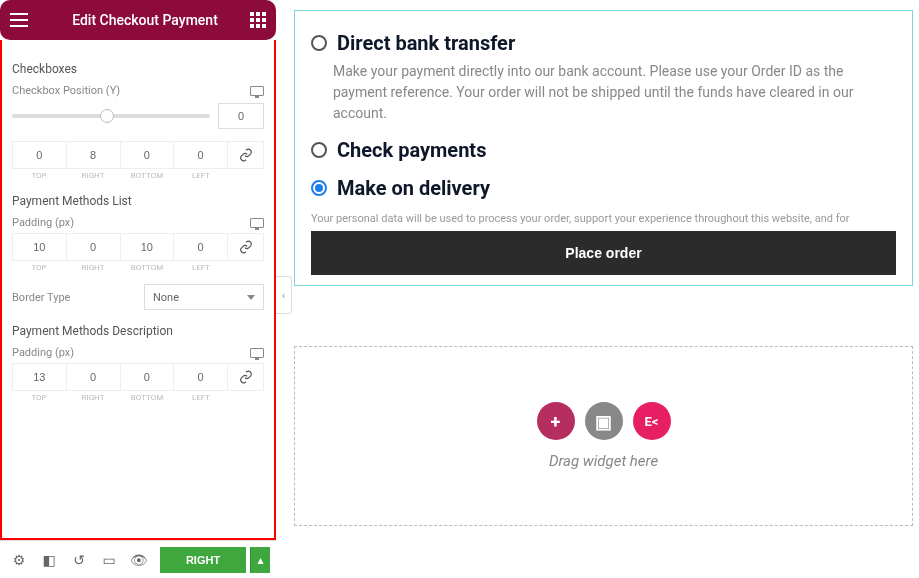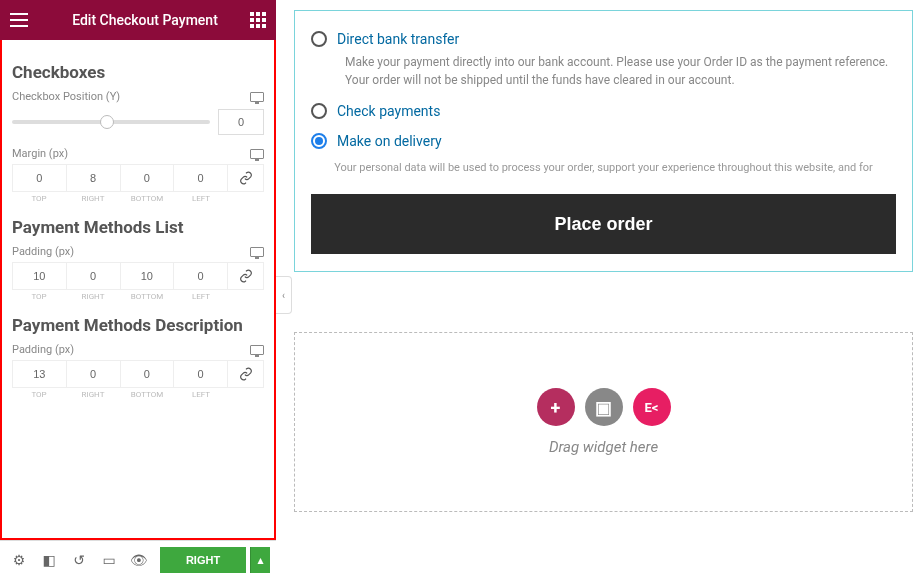--- a/index.html
+++ b/index.html
@@ -1,27 +1,27 @@
 <!DOCTYPE html>
 <html><head>
 <meta charset="utf-8">
 <style>
 * { box-sizing: border-box; margin: 0; padding: 0; }
 body { font-family: -apple-system, BlinkMacSystemFont, "Segoe UI", Roboto, sans-serif; font-size: 12px; color: #333; background: #fff; width: 919px; height: 578px; overflow: hidden; position: relative; }
 .sidebar { position: absolute; left: 0; top: 0; width: 276px; height: 100%; background: #fff; display: flex; flex-direction: column; }
-.sidebar-header { background: #8c0b3a; color: #fff; height: 40px; display: flex; align-items: center; padding: 0 10px; font-size: 14px; font-weight: 500; }
+.sidebar-header { background: #8c0b3a; color: #fff; height: 40px; display: flex; align-items: center; padding: 0 10px; font-size: 14px; font-weight: 500; border-radius: 10px; }
 .hamburger { width: 18px; height: 14px; display: flex; flex-direction: column; justify-content: space-between; margin-right: 12px; cursor: pointer; }
 .hamburger span { height: 2px; background: #fff; }
 .sidebar-header-title { flex: 1; text-align: center; }
 .apps-icon { width: 16px; height: 16px; display: grid; grid-template-columns: repeat(3,1fr); grid-template-rows: repeat(3,1fr); gap: 2px; cursor: pointer; }
 .apps-icon span { background: #fff; }
 .panel-body { flex: 1; overflow-y: auto; border: 2px solid #f00; border-top: none; padding: 8px 10px; background: #fff; }
 .section-header { display: flex; align-items: center; font-weight: 600; font-size: 12px; color: #555; padding: 6px 0; cursor: pointer; }
 .caret-down { width: 0; height: 0; border-left: 4px solid transparent; border-right: 4px solid transparent; border-top: 5px solid #555; margin-right: 8px; }
-.group-title { font-size: 17px; font-weight: 700; color: #555; margin: 14px 0 8px; }
+.group-title { font-size: 12px; font-weight: 400; color: #555; margin: 14px 0 8px; }
 .control-row { display: flex; align-items: center; margin: 8px 0 4px; }
 .control-label { font-size: 11px; color: #888; flex: 1; }
 .responsive-icon { width: 14px; height: 10px; border: 1px solid #888; border-radius: 1px; margin-left: 6px; position: relative; }
 .responsive-icon::after { content: ""; position: absolute; bottom: -3px; left: 50%; transform: translateX(-50%); width: 4px; height: 2px; background: #888; }
 .slider-row { display: flex; align-items: center; gap: 8px; margin: 6px 0 12px; }
 .slider-track { flex: 1; height: 4px; background: #ddd; border-radius: 2px; position: relative; cursor: pointer; }
 .slider-thumb { position: absolute; top: 50%; left: 48%; transform: translate(-50%,-50%); width: 14px; height: 14px; background: #fff; border: 1px solid #bbb; border-radius: 50%; }
 .slider-input { width: 46px; height: 26px; border: 1px solid #ddd; text-align: center; font-size: 11px; color: #666; }
 .dim-row { display: flex; margin: 4px 0 2px; }
 .dim-cell { flex: 1; border: 1px solid #eee; }
@@ -39,24 +39,24 @@
 .footer-icon { width: 26px; height: 26px; display: flex; align-items: center; justify-content: center; color: #666; cursor: pointer; font-size: 14px; }
 .update-btn { flex: 1; height: 26px; background: #3ea83e; color: #fff; border: none; font-size: 11px; font-weight: 600; cursor: pointer; margin-left: 4px; }
 .update-caret { width: 20px; height: 26px; background: #3ea83e; color: #fff; display: flex; align-items: center; justify-content: center; cursor: pointer; border-left: 1px solid rgba(0,0,0,0.15); }
 .preview { position: absolute; left: 294px; top: 0; right: 0; bottom: 0; background: #fff; padding: 10px 0 10px 0; }
 .collapse-handle { position: absolute; left: 276px; top: 276px; width: 16px; height: 38px; background: #fff; border: 1px solid #ddd; border-left: none; display: flex; align-items: center; justify-content: center; font-size: 10px; color: #888; cursor: pointer; border-radius: 0 4px 4px 0; }
 .checkout-box { border: 1px solid #7ad4db; padding: 14px 16px 0; margin-right: 6px; background: #fff; }
 .pay-option { display: flex; align-items: center; margin: 6px 0; }
 .radio { width: 16px; height: 16px; border: 2px solid #555; border-radius: 50%; margin-right: 10px; position: relative; flex-shrink: 0; }
 .radio.checked { border-color: #1e7fea; }
 .radio.checked::after { content: ""; position: absolute; top: 2px; left: 2px; right: 2px; bottom: 2px; background: #1e7fea; border-radius: 50%; }
-.pay-label { font-size: 14px; font-weight: 400; color: #0369a1; }
-.pay-desc { font-size: 12px; color: #888; margin: 6px 0 14px 34px; line-height: 1.5; }
-.privacy-text { font-size: 11px; color: #999; margin: 12px 0 20px; text-align: center; }
-.place-order-btn { width: 100%; height: 60px; background: #2b2b2b; color: #fff; border: none; font-size: 18px; font-weight: 600; cursor: pointer; margin-bottom: 17px; }
+.pay-label { font-size: 20px; font-weight: 700; color: #0f172a; }
+.pay-desc { font-size: 14px; color: #888; margin: 6px 0 14px 22px; line-height: 1.5; }
+.privacy-text { font-size: 11px; color: #999; margin: 12px 0 6px; }
+.place-order-btn { width: 100%; height: 44px; background: #2b2b2b; color: #fff; border: none; font-size: 14px; font-weight: 600; cursor: pointer; margin-bottom: 10px; }
 .dropzone { border: 1px dashed #bbb; margin-top: 60px; margin-right: 6px; height: 180px; display: flex; flex-direction: column; align-items: center; justify-content: center; gap: 12px; }
 .drop-icons { display: flex; gap: 10px; }
 .drop-icon { width: 38px; height: 38px; border-radius: 50%; display: flex; align-items: center; justify-content: center; color: #fff; font-size: 18px; font-weight: bold; cursor: pointer; }
 .drop-icon.plus { background: #b52e5f; }
 .drop-icon.folder { background: #888; }
 .drop-icon.ek { background: #e71e63; font-size: 13px; }
 .drop-text { font-size: 15px; color: #888; font-style: italic; }
 .link-svg { stroke: #555; }
 </style>
 </head>
@@ -91,24 +91,20 @@
       <span class="control-label">Checkbox Position (Y)</span>
       <span class="responsive-icon"></span>
     </div>
     <div class="slider-row">
       <div class="slider-track">
           <div class="slider-thumb"></div>
         </div>
       <input class="slider-input" value="0" style="">
     </div>
 
-    <div class="control-row">
-      <span class="control-label">Margin (px)</span>
-      <span class="responsive-icon"></span>
-    </div>
     <div class="dim-row">
       <div class="dim-cell"><input value="0" style=""></div>
       <div class="dim-cell"><input value="8" style=""></div>
       <div class="dim-cell"><input value="0" style=""></div>
       <div class="dim-cell"><input value="0" style=""></div>
       <div class="dim-link">
           <svg class="link-svg" width="14" height="14" viewBox="0 0 24 24" fill="none" stroke-width="2">
             <path d="M10 13a5 5 0 0 0 7 0l3-3a5 5 0 0 0-7-7l-1 1"></path>
             <path d="M14 11a5 5 0 0 0-7 0l-3 3a5 5 0 0 0 7 7l1-1"></path>
           </svg>
@@ -140,20 +136,27 @@
         </div>
     </div>
     <div class="dim-labels">
       <span>TOP</span>
       <span>RIGHT</span>
       <span>BOTTOM</span>
       <span>LEFT</span>
       <span class="spacer"></span>
     </div>
 
+    <div class="select-row">
+      <span class="control-label">Border Type</span>
+      <div class="select-box">
+        <span>None</span>
+        <span class="select-caret"></span>
+      </div>
+    </div>
 
     <div class="group-title">Payment Methods Description</div>
     <div class="control-row">
       <span class="control-label">Padding (px)</span>
       <span class="responsive-icon"></span>
     </div>
     <div class="dim-row">
       <div class="dim-cell"><input value="13" style=""></div>
       <div class="dim-cell"><input value="0" style=""></div>
       <div class="dim-cell"><input value="0" style=""></div>

